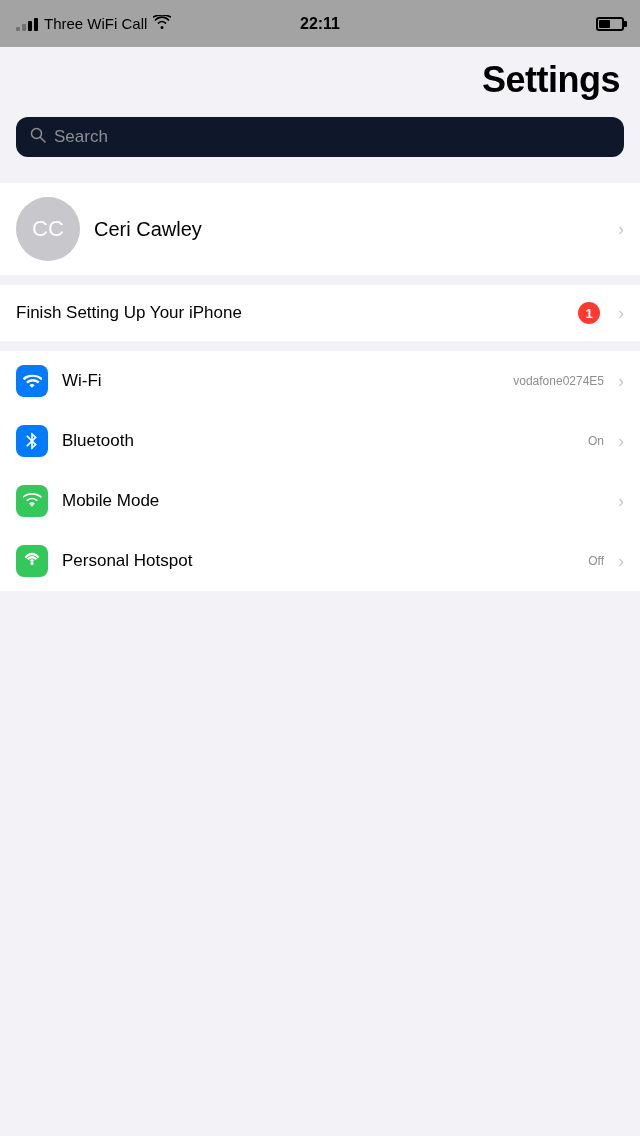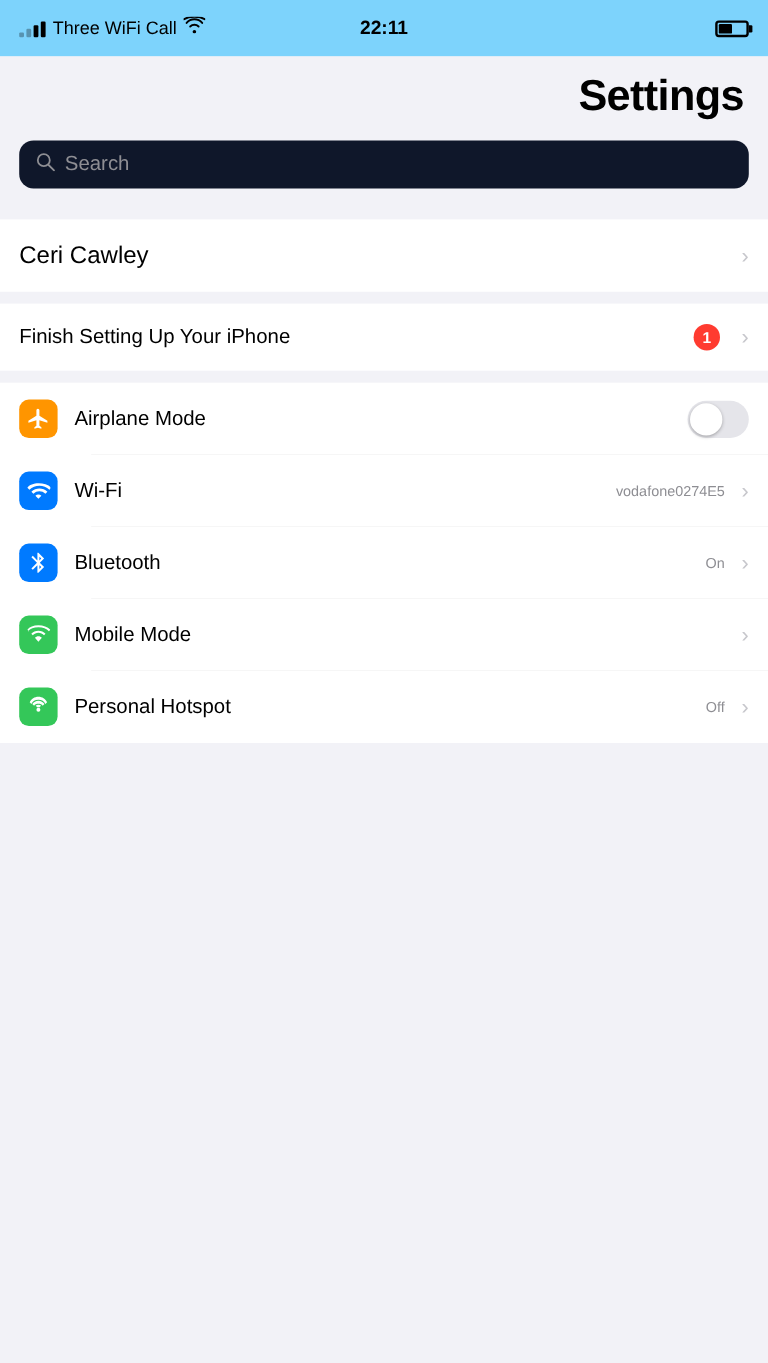--- a/index.html
+++ b/index.html
@@ -7,21 +7,21 @@
     body {
       width: 640px;
       min-height: 1136px;
       background: #f2f2f7;
       font-family: -apple-system, 'SF Pro Text', 'Helvetica Neue', sans-serif;
       color: #000;
     }
 
     
     .status-bar {
-      background: #7dd3fc;
+      background: #a3a3a3;
       height: 47px;
       display: flex;
       align-items: center;
       justify-content: space-between;
       padding: 0 16px;
     }
     .status-left {
       display: flex;
       align-items: center;
       gap: 6px;
@@ -304,20 +304,23 @@
       </svg>
     </span>
     <span class="search-placeholder">Search</span>
   </div>
 </div>
 
 <div class="section-gap"></div>
 
 <div class="list-group">
   <div class="list-item" style="padding: 14px 16px;">
+    <div class="apple-id-avatar">
+      <span>CC</span>
+    </div>
     <div class="apple-id-info">
       <div class="apple-id-name">Ceri Cawley</div>
     </div>
     <span class="chevron">›</span>
   </div>
 </div>
 
 <div class="section-gap"></div>
 
 <div class="list-group">
@@ -325,31 +328,20 @@
     <span class="finish-setup-text">Finish Setting Up Your iPhone</span>
     <div class="badge">1</div>
     <span class="chevron">›</span>
   </div>
 </div>
 
 <div class="section-gap"></div>
 
 <div class="list-group">
 
-  <div class="list-item">
-    <div class="setting-icon icon-orange">
-      <svg viewBox="0 0 24 24" fill="white">
-        <path d="M21 16v-2l-8-5V3.5A1.5 1.5 0 0 0 11.5 2 1.5 1.5 0 0 0 10 3.5V9l-8 5v2l8-2.5V19l-2 1.5V22l3.5-1 3.5 1v-1.5L13 19v-5.5l8 2.5z"></path>
-      </svg>
-    </div>
-    <span class="setting-label">Airplane Mode</span>
-    <div class="toggle">
-      <div class="toggle-knob"></div>
-    </div>
-  </div>
 
   <div class="list-item">
     <div class="setting-icon icon-blue">
       <svg viewBox="0 0 24 24" fill="white">
         <path d="M1 9l2 2c5.5-5.5 14.5-5.5 20 0l2-2C19.5 3 4.5 3 1 9zm4 4l2 2c3.3-3.3 8.7-3.3 12 0l2-2c-4.4-4.4-11.6-4.4-16 0zm4 4l3 3 3-3c-1.7-1.7-4.3-1.7-6 0z"></path>
       </svg>
     </div>
     <span class="setting-label">Wi-Fi</span>
     <span class="setting-value">vodafone0274E5</span>
     <span class="chevron">›</span>

